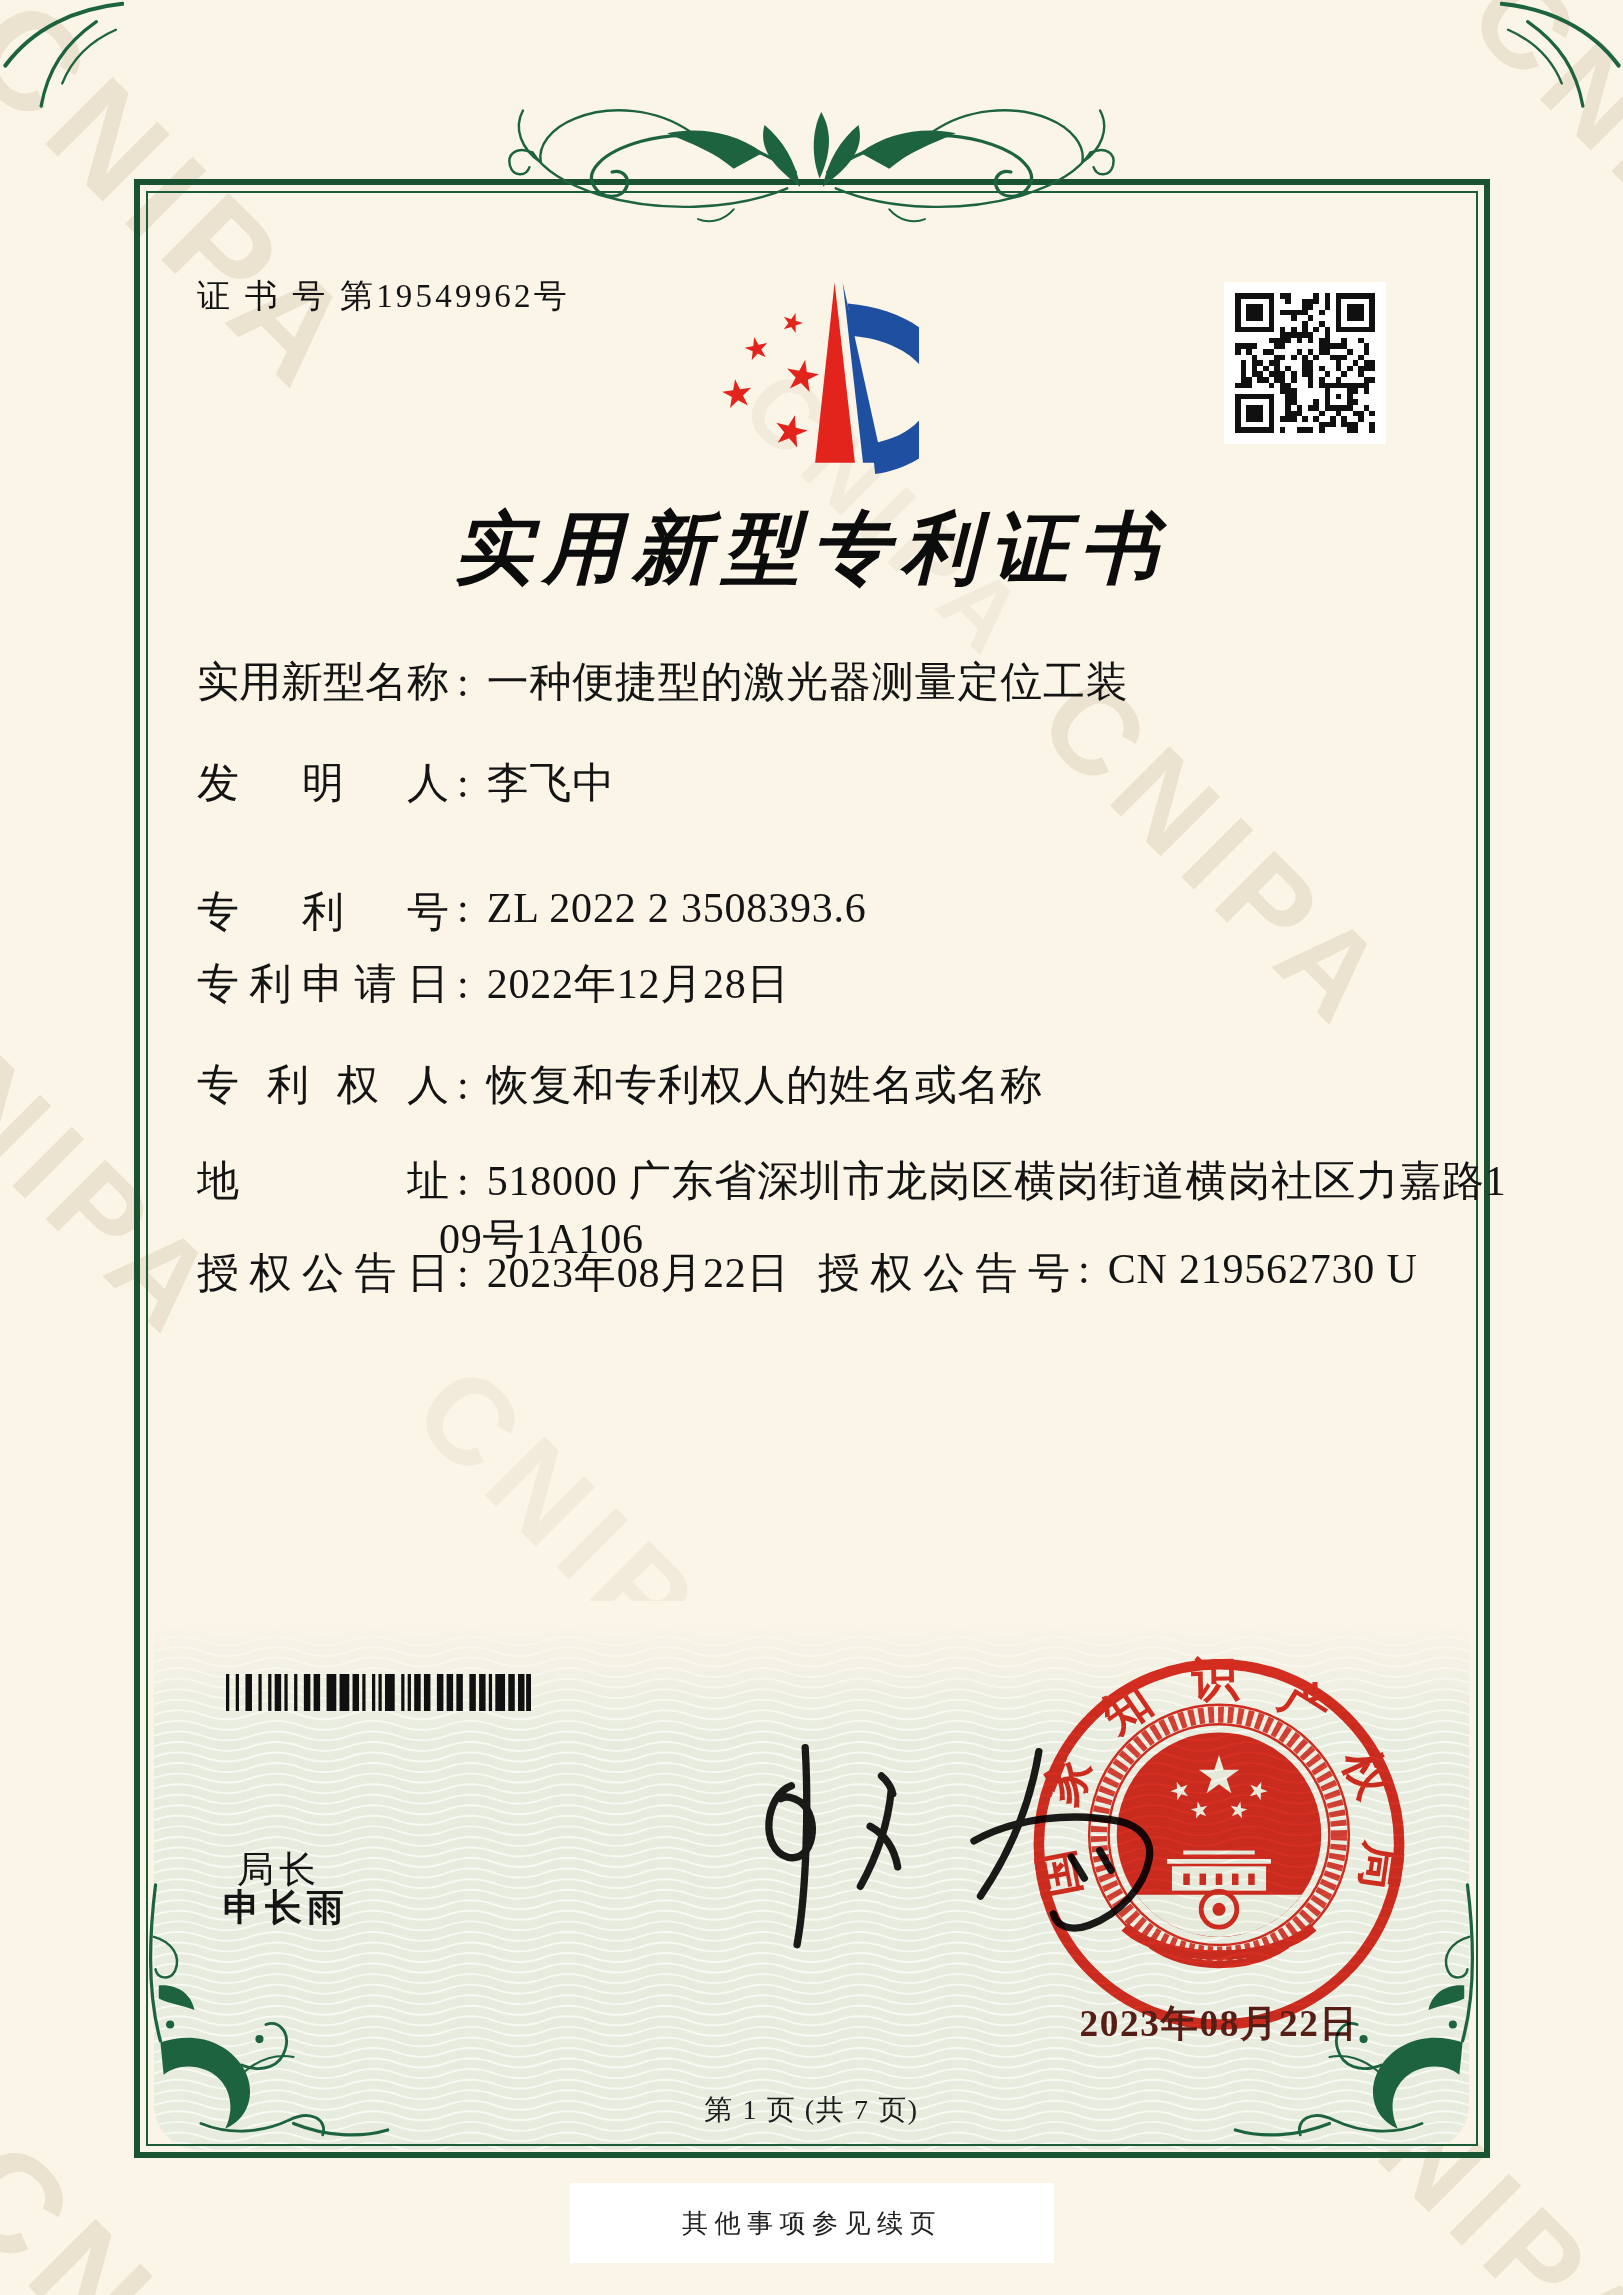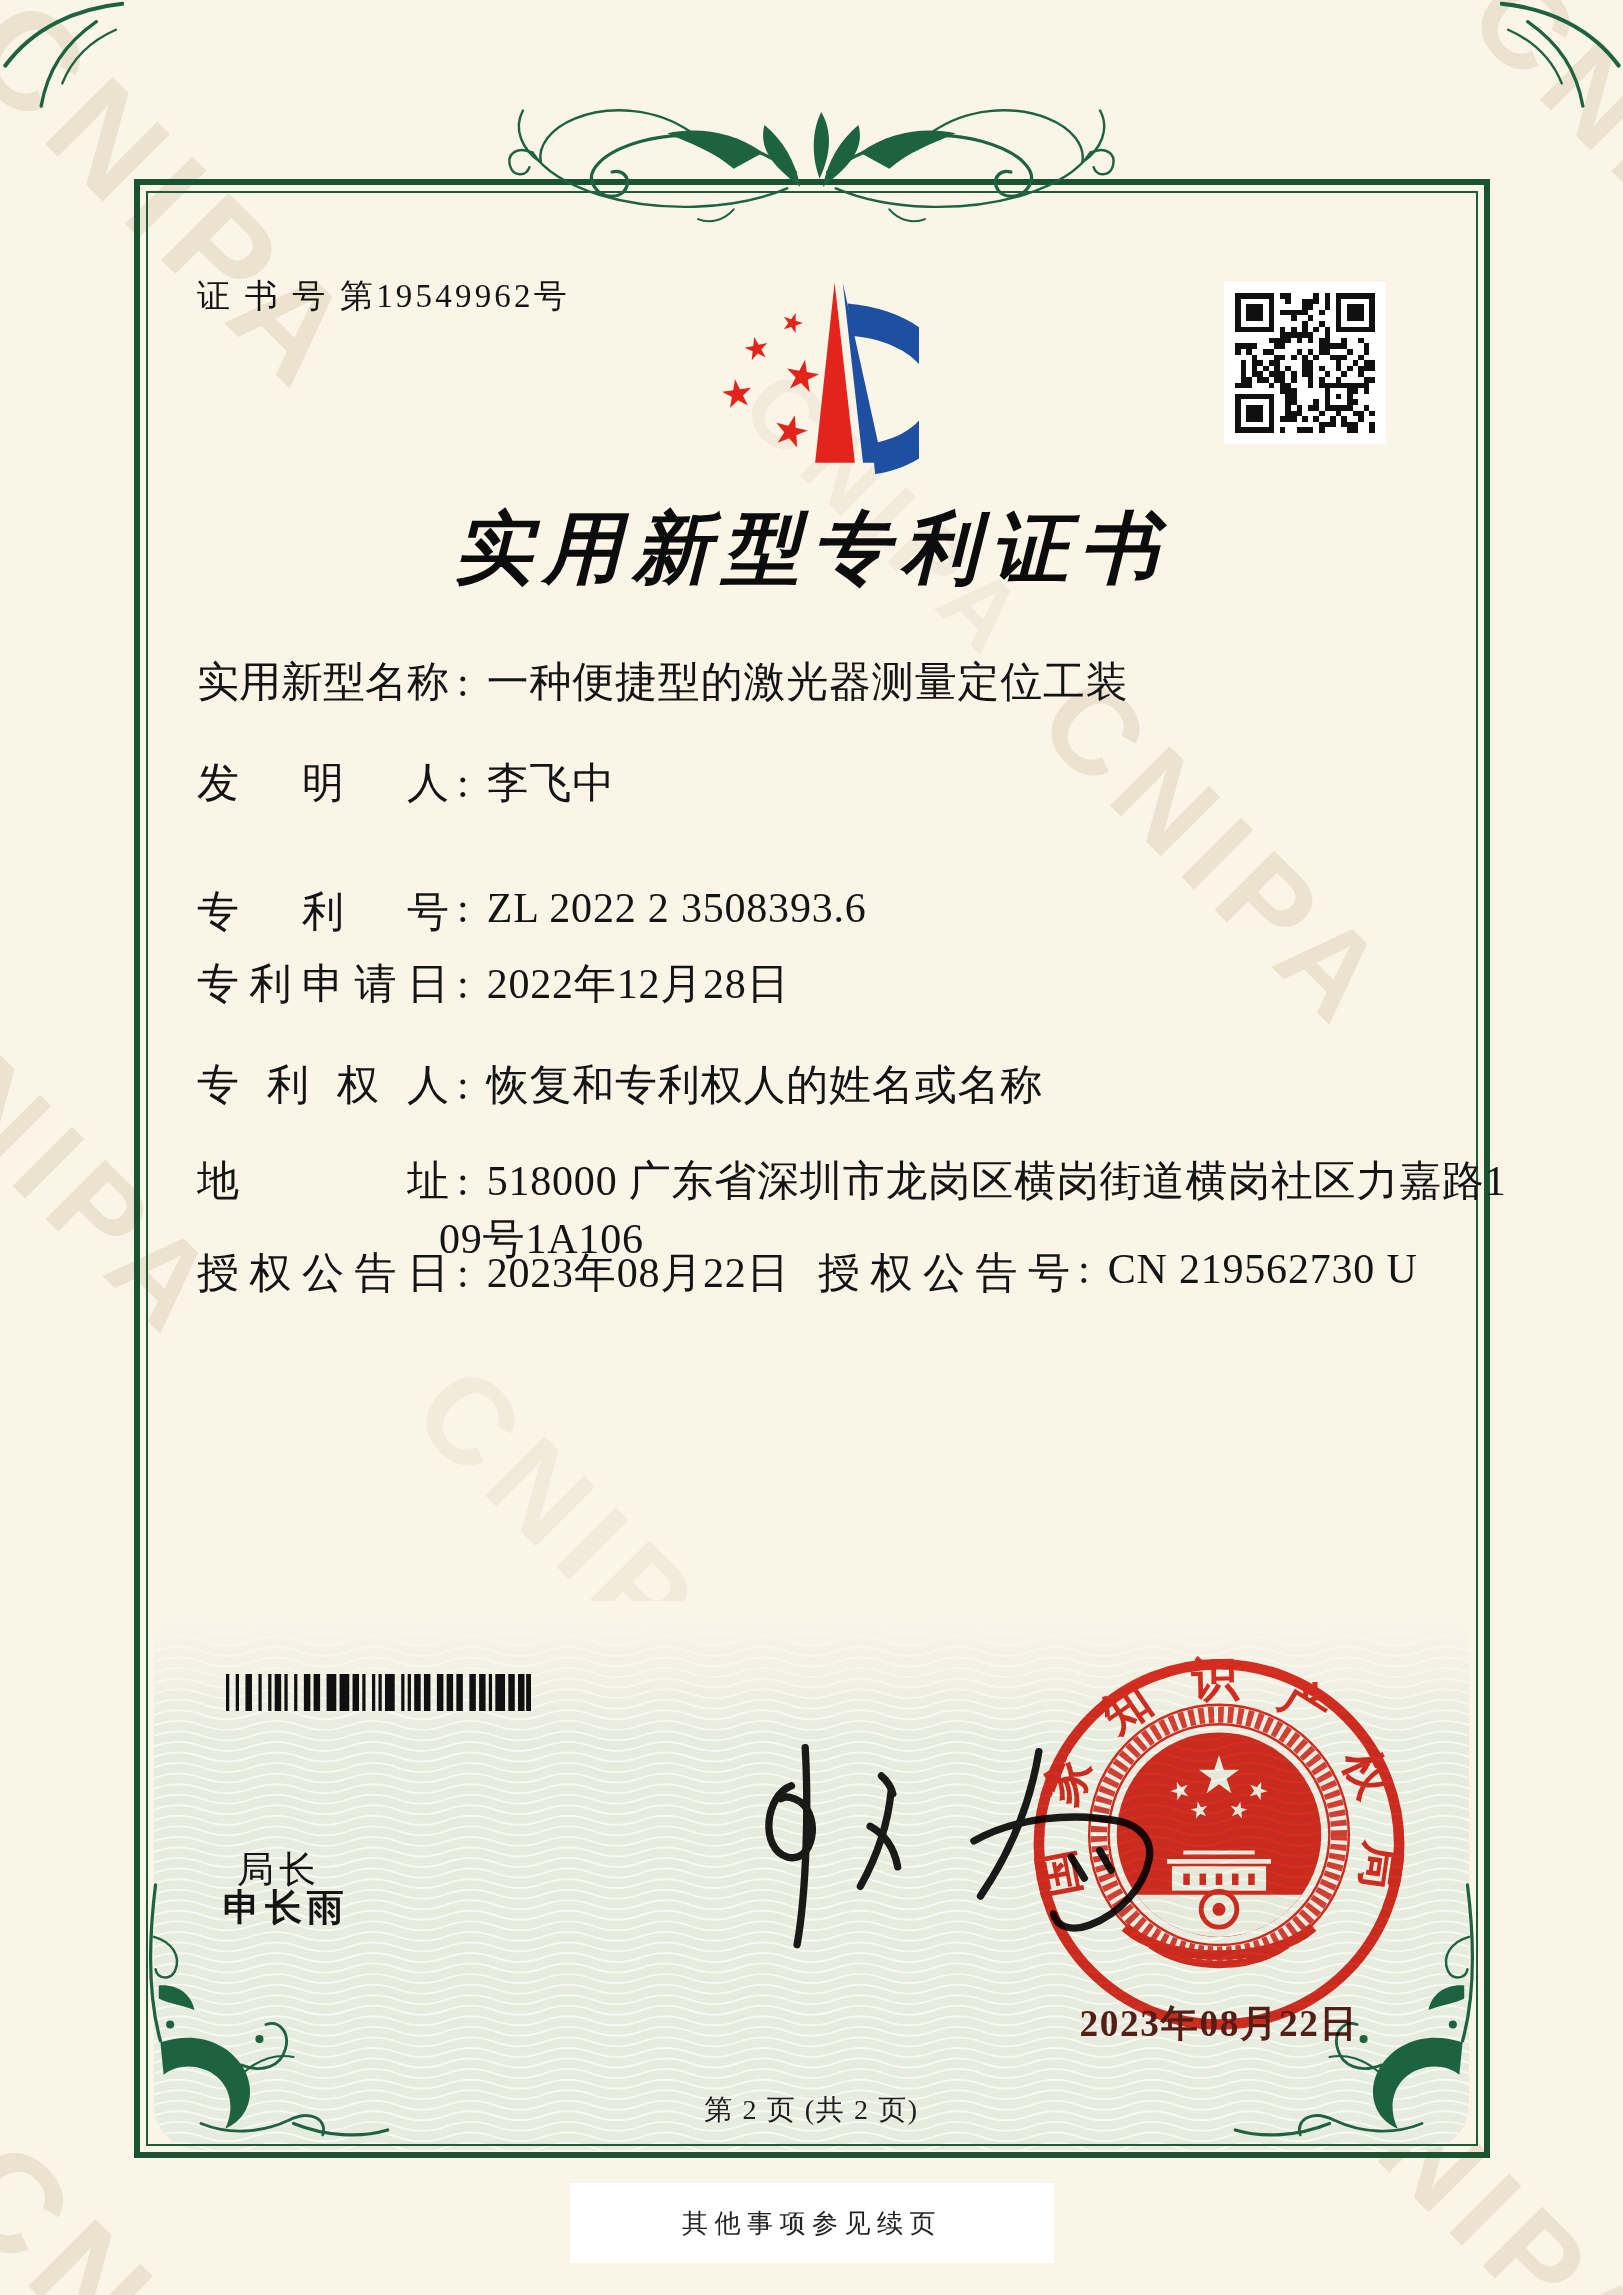--- a/index.html
+++ b/index.html
@@ -599,17 +599,17 @@
     </g>
     <path d="M 138,304 A 126 126 0 0 0 342,304 Z" fill="#fdfcf8"></path>
     <circle cx="240" cy="322" r="22" fill="none" stroke="#dd2317" stroke-width="6"></circle>
     <circle cx="240" cy="322" r="8" fill="#dd2317"></circle>
     <path d="M 124,344 C 174,390 306,390 356,344" fill="none" stroke="#dd2317" stroke-width="12"></path>
     <path d="M 156,366 C 202,398 278,398 324,366" fill="none" stroke="#dd2317" stroke-width="9"></path>
   </g>
   <text class="sealdate" x="240" y="478">2023年08月22日</text>
 </svg>
 
-<div class="page-foot">第 2 页 (共 2 页)</div>
+<div class="page-foot">第 1 页 (共 7 页)</div>
 <div class="note-box">
   <span>其他事项参见续页</span>
 </div>
 
 
 </body></html>

